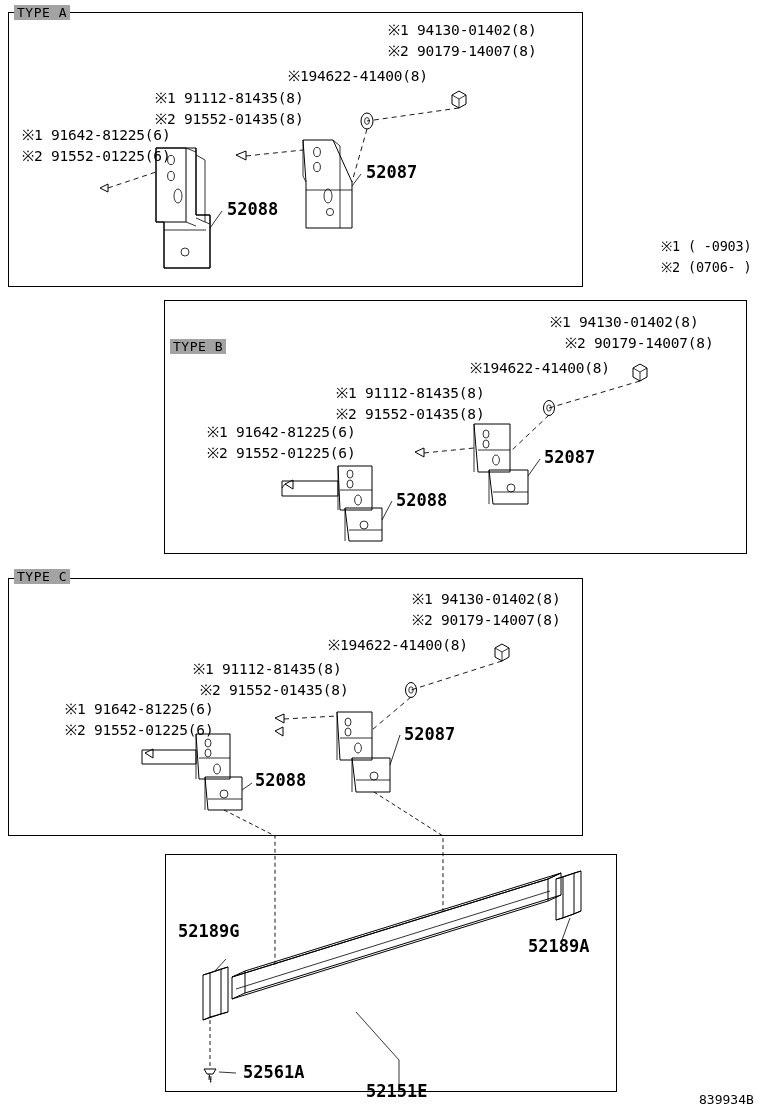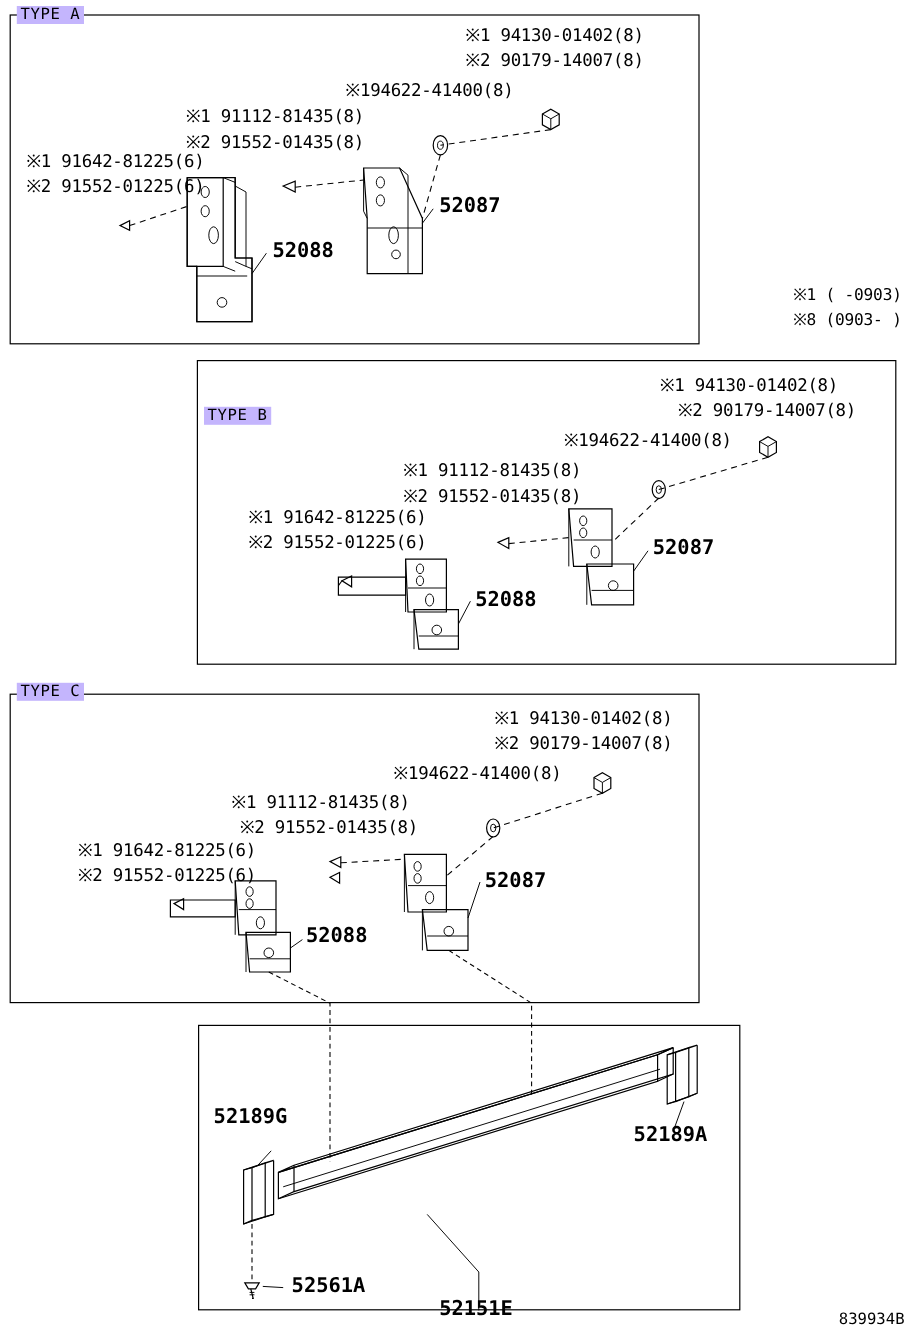--- a/index.html
+++ b/index.html
@@ -22,21 +22,21 @@
   .panel {
     position: absolute;
     border: 1px solid #000;
     box-sizing: border-box;
   }
   .panel-label {
     position: absolute;
     font-family: "DejaVu Sans Mono", monospace;
     font-size: 13px;
     letter-spacing: 0.5px;
-    background: #c4b5fd;
+    background: #a3a3a3;
     padding: 0 3px;
     white-space: nowrap;
   }
   .lbl {
     position: absolute;
     font-family: "DejaVu Sans Mono", monospace;
     font-size: 14.5px;
     white-space: nowrap;
     letter-spacing: -0.2px;
     line-height: 17px;
@@ -254,21 +254,21 @@
   <div class="lbl" style="left:388px; top:43px;">※2 90179-14007(8)</div>
   <div class="lbl" style="left:288px; top:68px;">※194622-41400(8)</div>
   <div class="lbl" style="left:155px; top:90px;">※1 91112-81435(8)</div>
   <div class="lbl" style="left:155px; top:111px;">※2 91552-01435(8)</div>
   <div class="lbl" style="left:22px; top:127px;">※1 91642-81225(6)</div>
   <div class="lbl" style="left:22px; top:148px;">※2 91552-01225(6)</div>
   <div class="lbl big" style="left:366px; top:164px;">52087</div>
   <div class="lbl big" style="left:227px; top:201px;">52088</div>
 
   <div class="lbl note" style="left:617px; top:238px;">※1 (    -0903)</div>
-  <div class="lbl note" style="left:617px; top:259px;">※8 (0903-    )</div>
+  <div class="lbl note" style="left:617px; top:259px;">※2 (0706-    )</div>
 
   <div class="lbl" style="left:550px; top:314px;">※1 94130-01402(8)</div>
   <div class="lbl" style="left:565px; top:335px;">※2 90179-14007(8)</div>
   <div class="lbl" style="left:470px; top:360px;">※194622-41400(8)</div>
   <div class="lbl" style="left:336px; top:385px;">※1 91112-81435(8)</div>
   <div class="lbl" style="left:336px; top:406px;">※2 91552-01435(8)</div>
   <div class="lbl" style="left:207px; top:424px;">※1 91642-81225(6)</div>
   <div class="lbl" style="left:207px; top:445px;">※2 91552-01225(6)</div>
   <div class="lbl big" style="left:544px; top:449px;">52087</div>
   <div class="lbl big" style="left:396px; top:492px;">52088</div>

